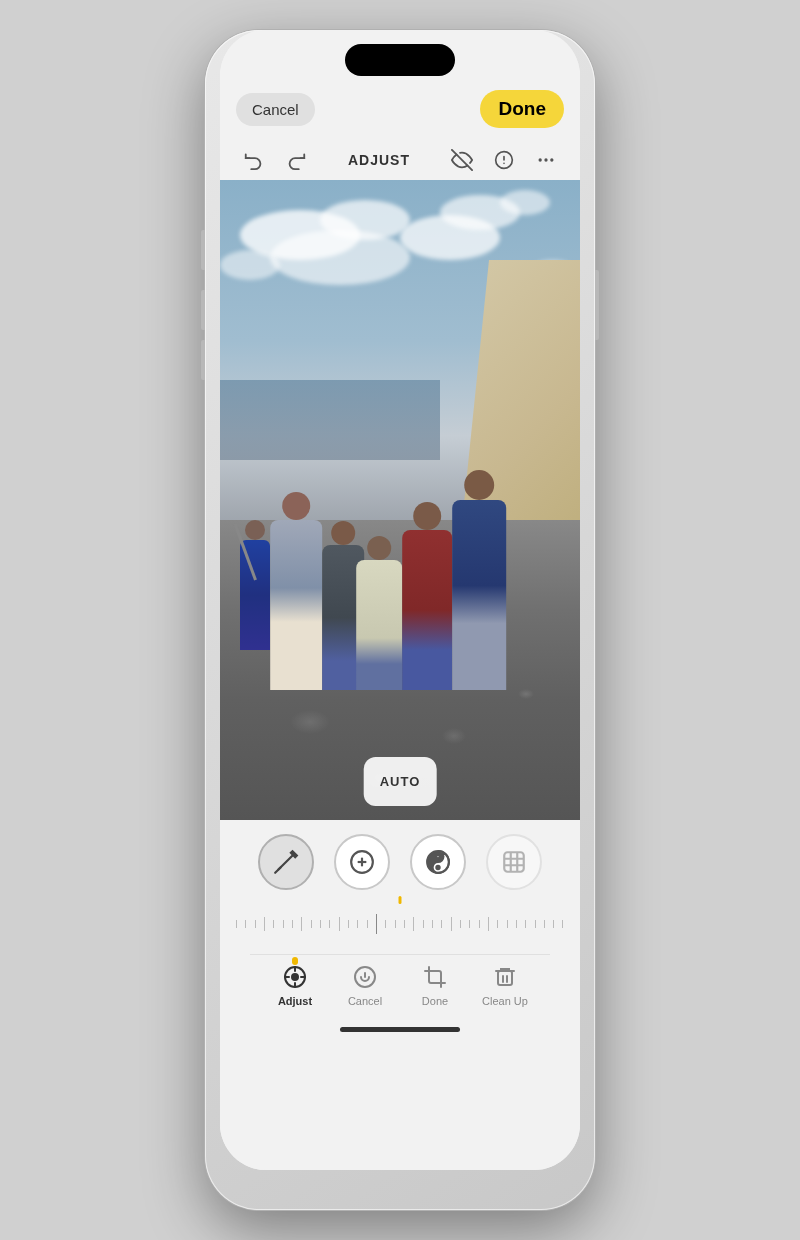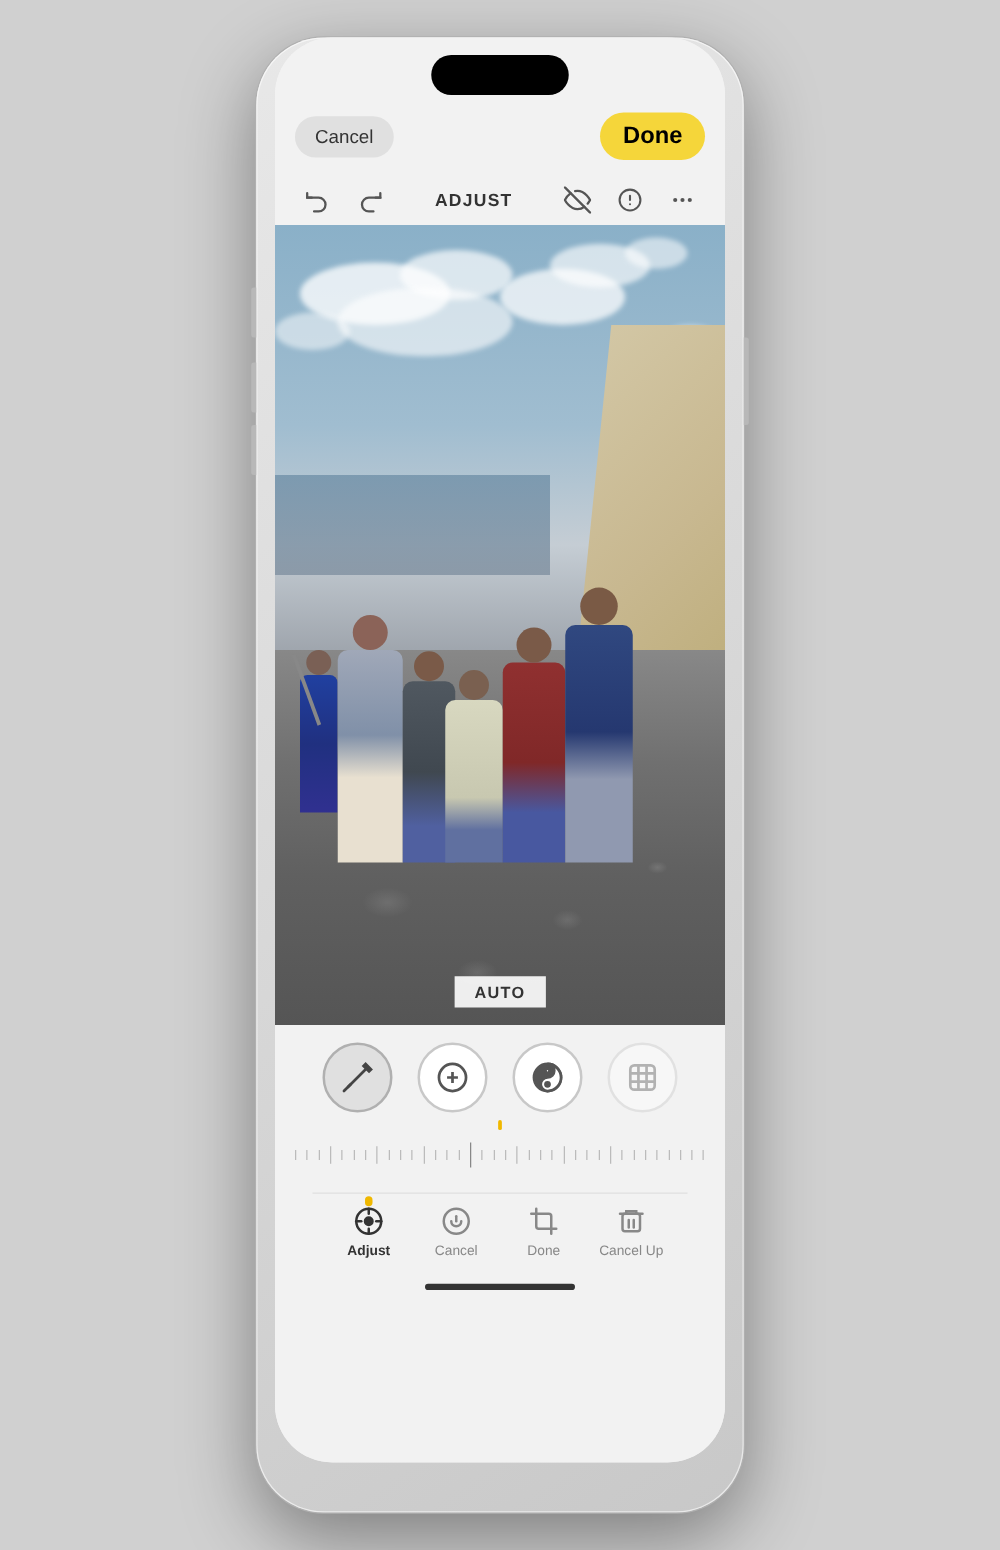--- a/index.html
+++ b/index.html
@@ -362,22 +362,22 @@
       transform-origin: bottom center;
     }
 
     
     .auto-badge {
       position: absolute;
       bottom: 14px;
       left: 50%;
       transform: translateX(-50%);
       background: rgba(255,255,255,0.9);
-      border-radius: 0;
-      padding: 5px 16px;
+      border-radius: 12px;
+      padding: 17px 16px;
       font-size: 13px;
       font-weight: 600;
       color: #333;
       letter-spacing: 1px;
     }
 
     
     .controls-area {
       background: #f2f2f2;
       flex: 1;
@@ -733,21 +733,21 @@
         <div class="tab-item">
           <div class="tab-icon">
             <svg width="24" height="24" viewBox="0 0 24 24" fill="none" stroke="#888" stroke-width="2" stroke-linecap="round">
               <path d="M3 6h18"></path>
               <path d="M8 6V4h8v2"></path>
               <rect x="5" y="6" width="14" height="14" rx="2"></rect>
               <line x1="10" y1="11" x2="10" y2="17"></line>
               <line x1="14" y1="11" x2="14" y2="17"></line>
             </svg>
           </div>
-          <span class="tab-label">Cancel Up</span>
+          <span class="tab-label">Clean Up</span>
         </div>
       </div>
 
       <div class="home-indicator">
         <div class="home-bar"></div>
       </div>
     </div>
 
   </div>
 </div>

